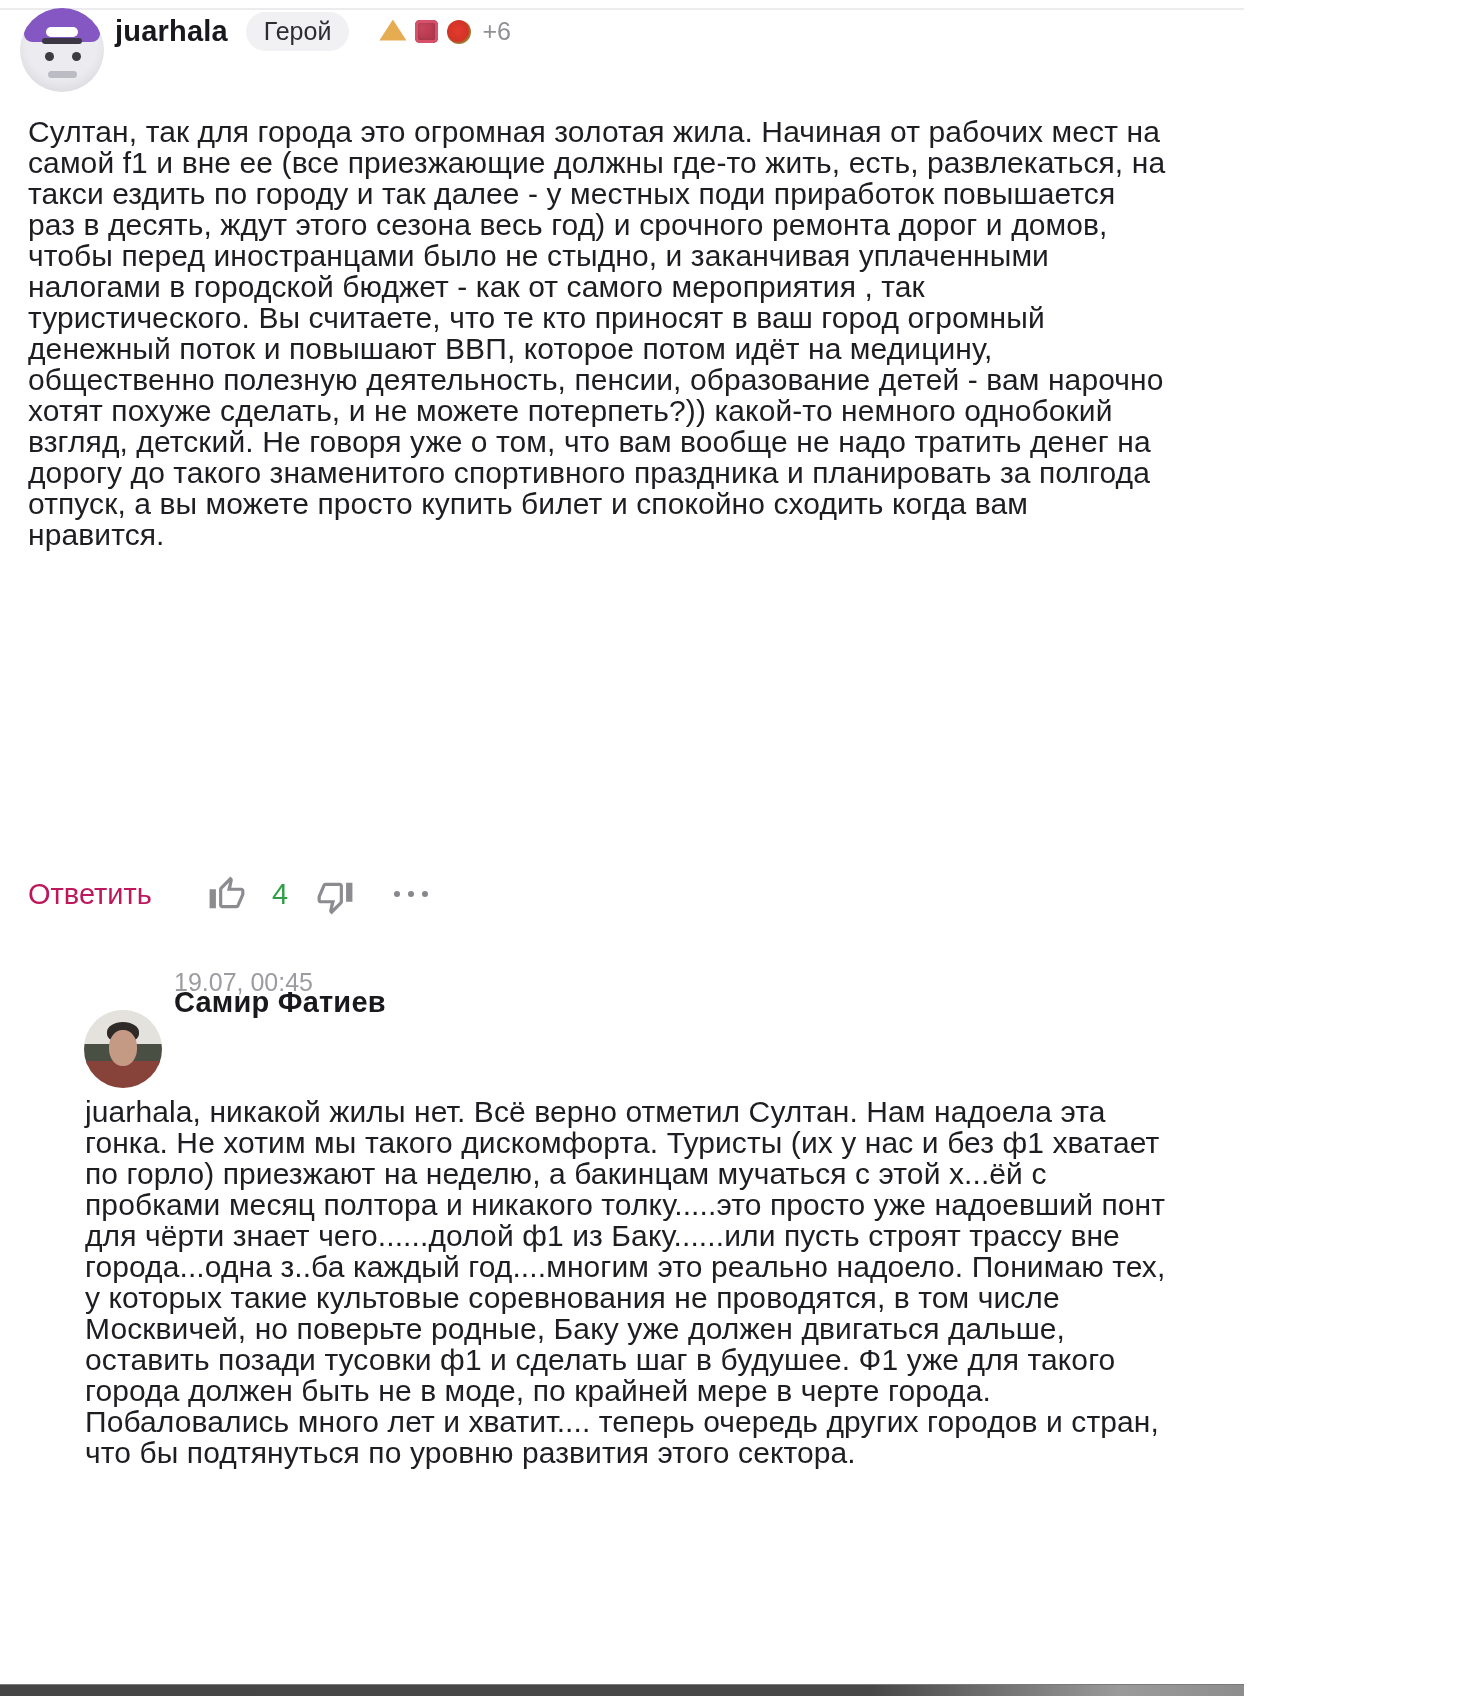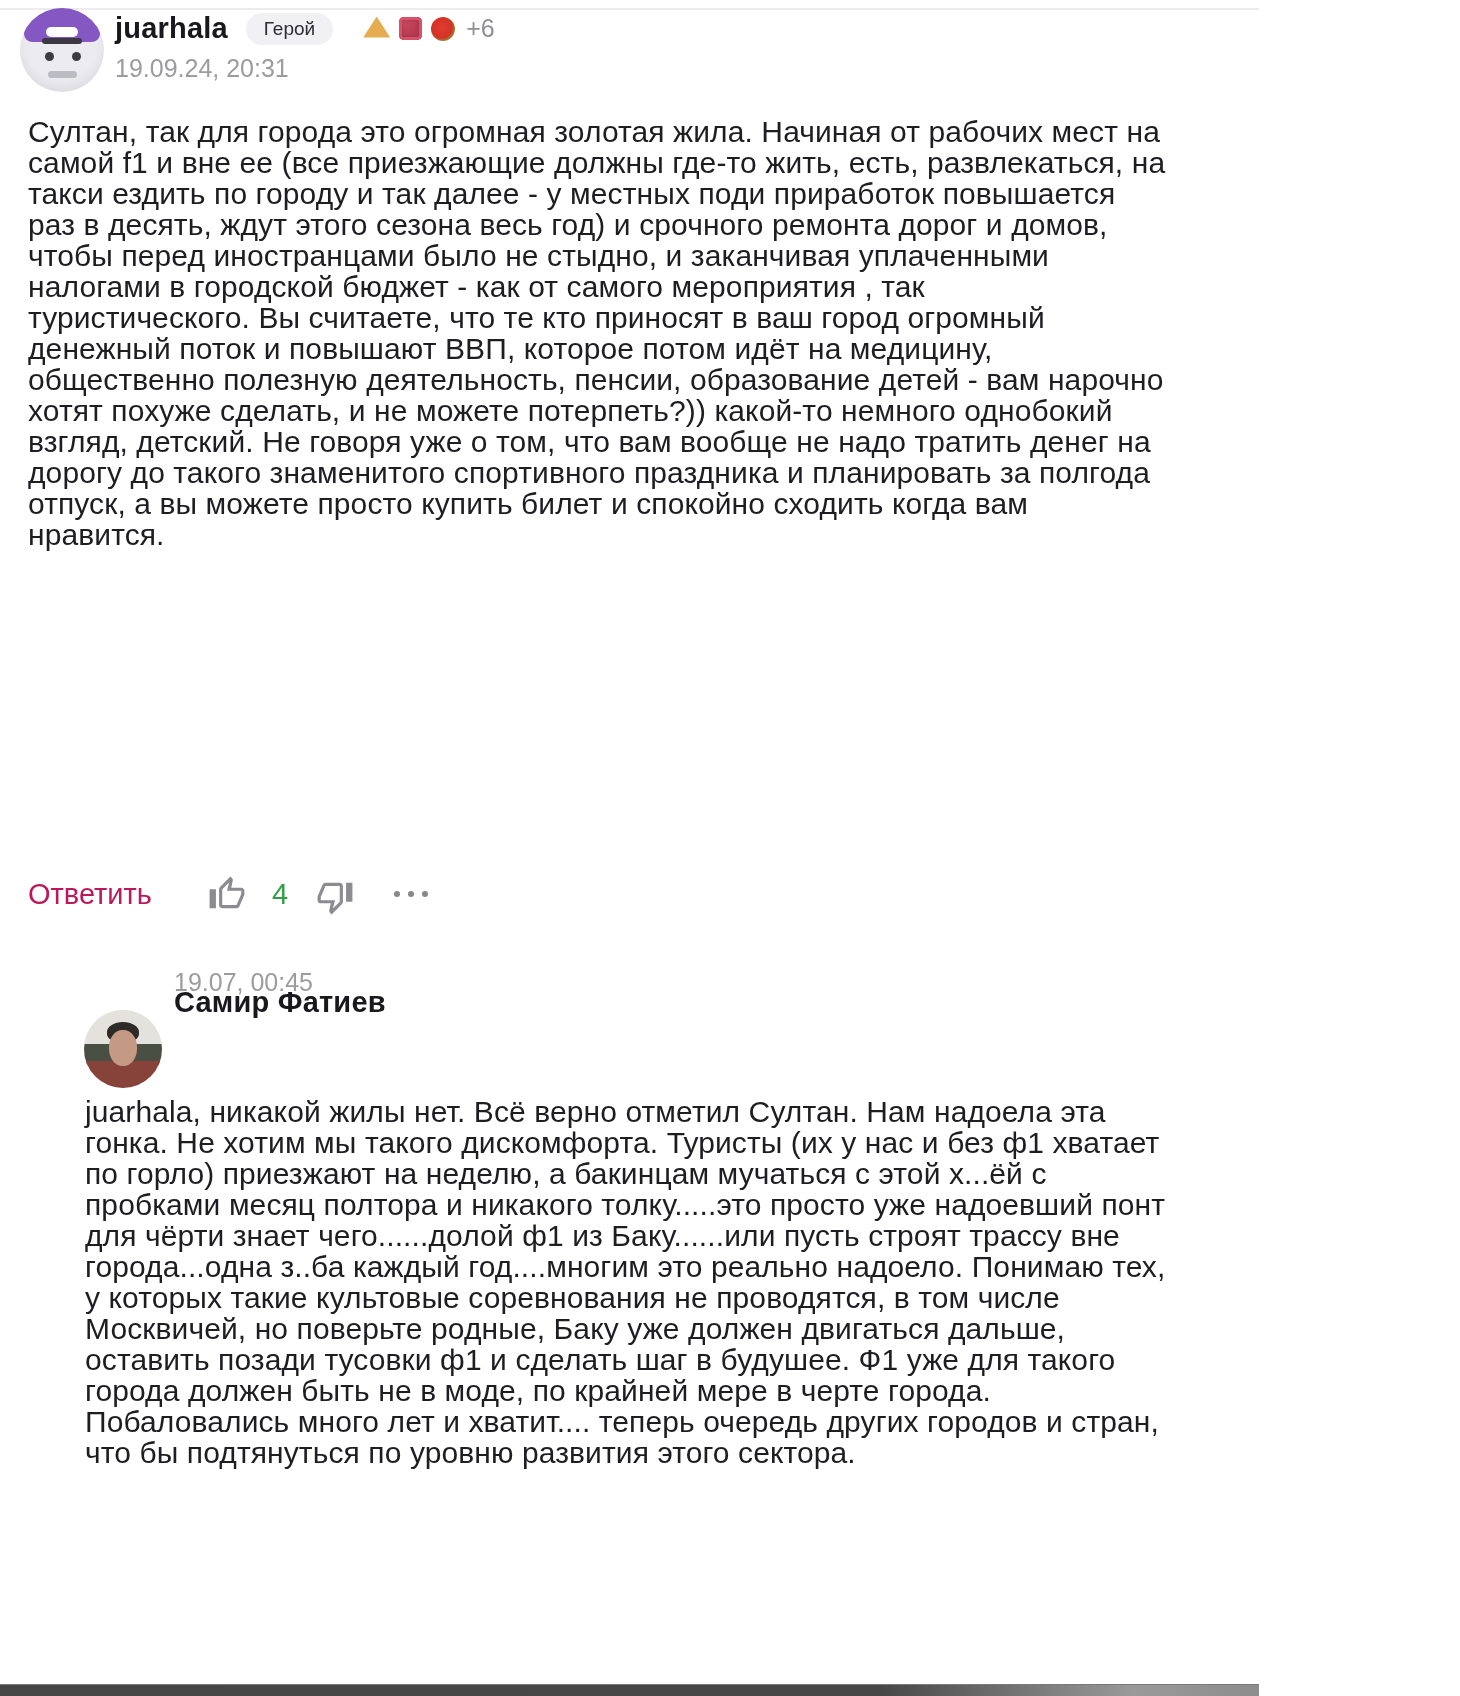--- a/index.html
+++ b/index.html
@@ -5,21 +5,20 @@
   html,body{margin:0;padding:0;}
   body{
     font-family:"Liberation Sans","DejaVu Sans",sans-serif;
     background:#ffffff;
   }
   .page{
     position:relative;
     width:1244px;height:1696px;
     background:#ffffff;
     overflow:hidden;
-    padding-left:15px;
   }
   .top-divider{
     position:absolute;top:8px;left:0;width:100%;height:2px;
     background:#ececee;
   }
 
   
   .author{font-weight:bold;font-size:29px;color:#18181d;letter-spacing:.2px;}
   .ts{font-size:25px;color:#9b9ba1;}
   .body-text{
@@ -49,21 +48,21 @@
   .c1-eye{position:absolute;top:44px;width:9px;height:9px;border-radius:50%;background:#3b3b41;}
   .c1-eye.l{left:25px;} .c1-eye.r{left:52px;}
   .c1-mouth{
     position:absolute;top:63px;left:28px;width:29px;height:7px;
     background:#bcbcc4;border-radius:4px;
   }
   .c1-head{position:absolute;left:115px;top:12px;}
   .c1-row1{display:flex;align-items:center;}
   .pill{
     margin-left:18px;padding:5px 18px;background:#f1f1f3;border-radius:20px;
-    font-size:19px;color:#2c2c31;
+    font-size:25px;color:#2c2c31;
   }
   .ach-row{display:flex;align-items:center;margin-left:30px;}
   .ach{display:inline-block;margin-right:9px;}
   .ach-tri{
     width:27px;height:24px;background:#e5ac52;
     clip-path:polygon(50% 0,100% 88%,0 88%);
     border-radius:4px;
   }
   .ach-box{
     width:23px;height:23px;border-radius:5px;
@@ -133,21 +132,20 @@
       <div class="c1-row1">
         <span class="author">juarhala</span>
         <span class="pill">Герой</span>
         <span class="ach-row">
           <span class="ach ach-tri"></span>
           <span class="ach ach-box"></span>
           <span class="ach ach-fruit"></span>
           <span class="more-count">+6</span>
         </span>
       </div>
-      <div class="ts c1-ts">19.09.24, 20:31</div>
     </div>
 
     <div class="body-text c1-body">Султан, так для города это огромная золотая жила. Начиная от рабочих мест на
 самой f1 и вне ее (все приезжающие должны где-то жить, есть, развлекаться, на
 такси ездить по городу и так далее - у местных поди приработок повышается
 раз в десять, ждут этого сезона весь год) и срочного ремонта дорог и домов,
 чтобы перед иностранцами было не стыдно, и заканчивая уплаченными
 налогами в городской бюджет - как от самого мероприятия , так
 туристического. Вы считаете, что те кто приносят в ваш город огромный
 денежный поток и повышают ВВП, которое потом идёт на медицину,

